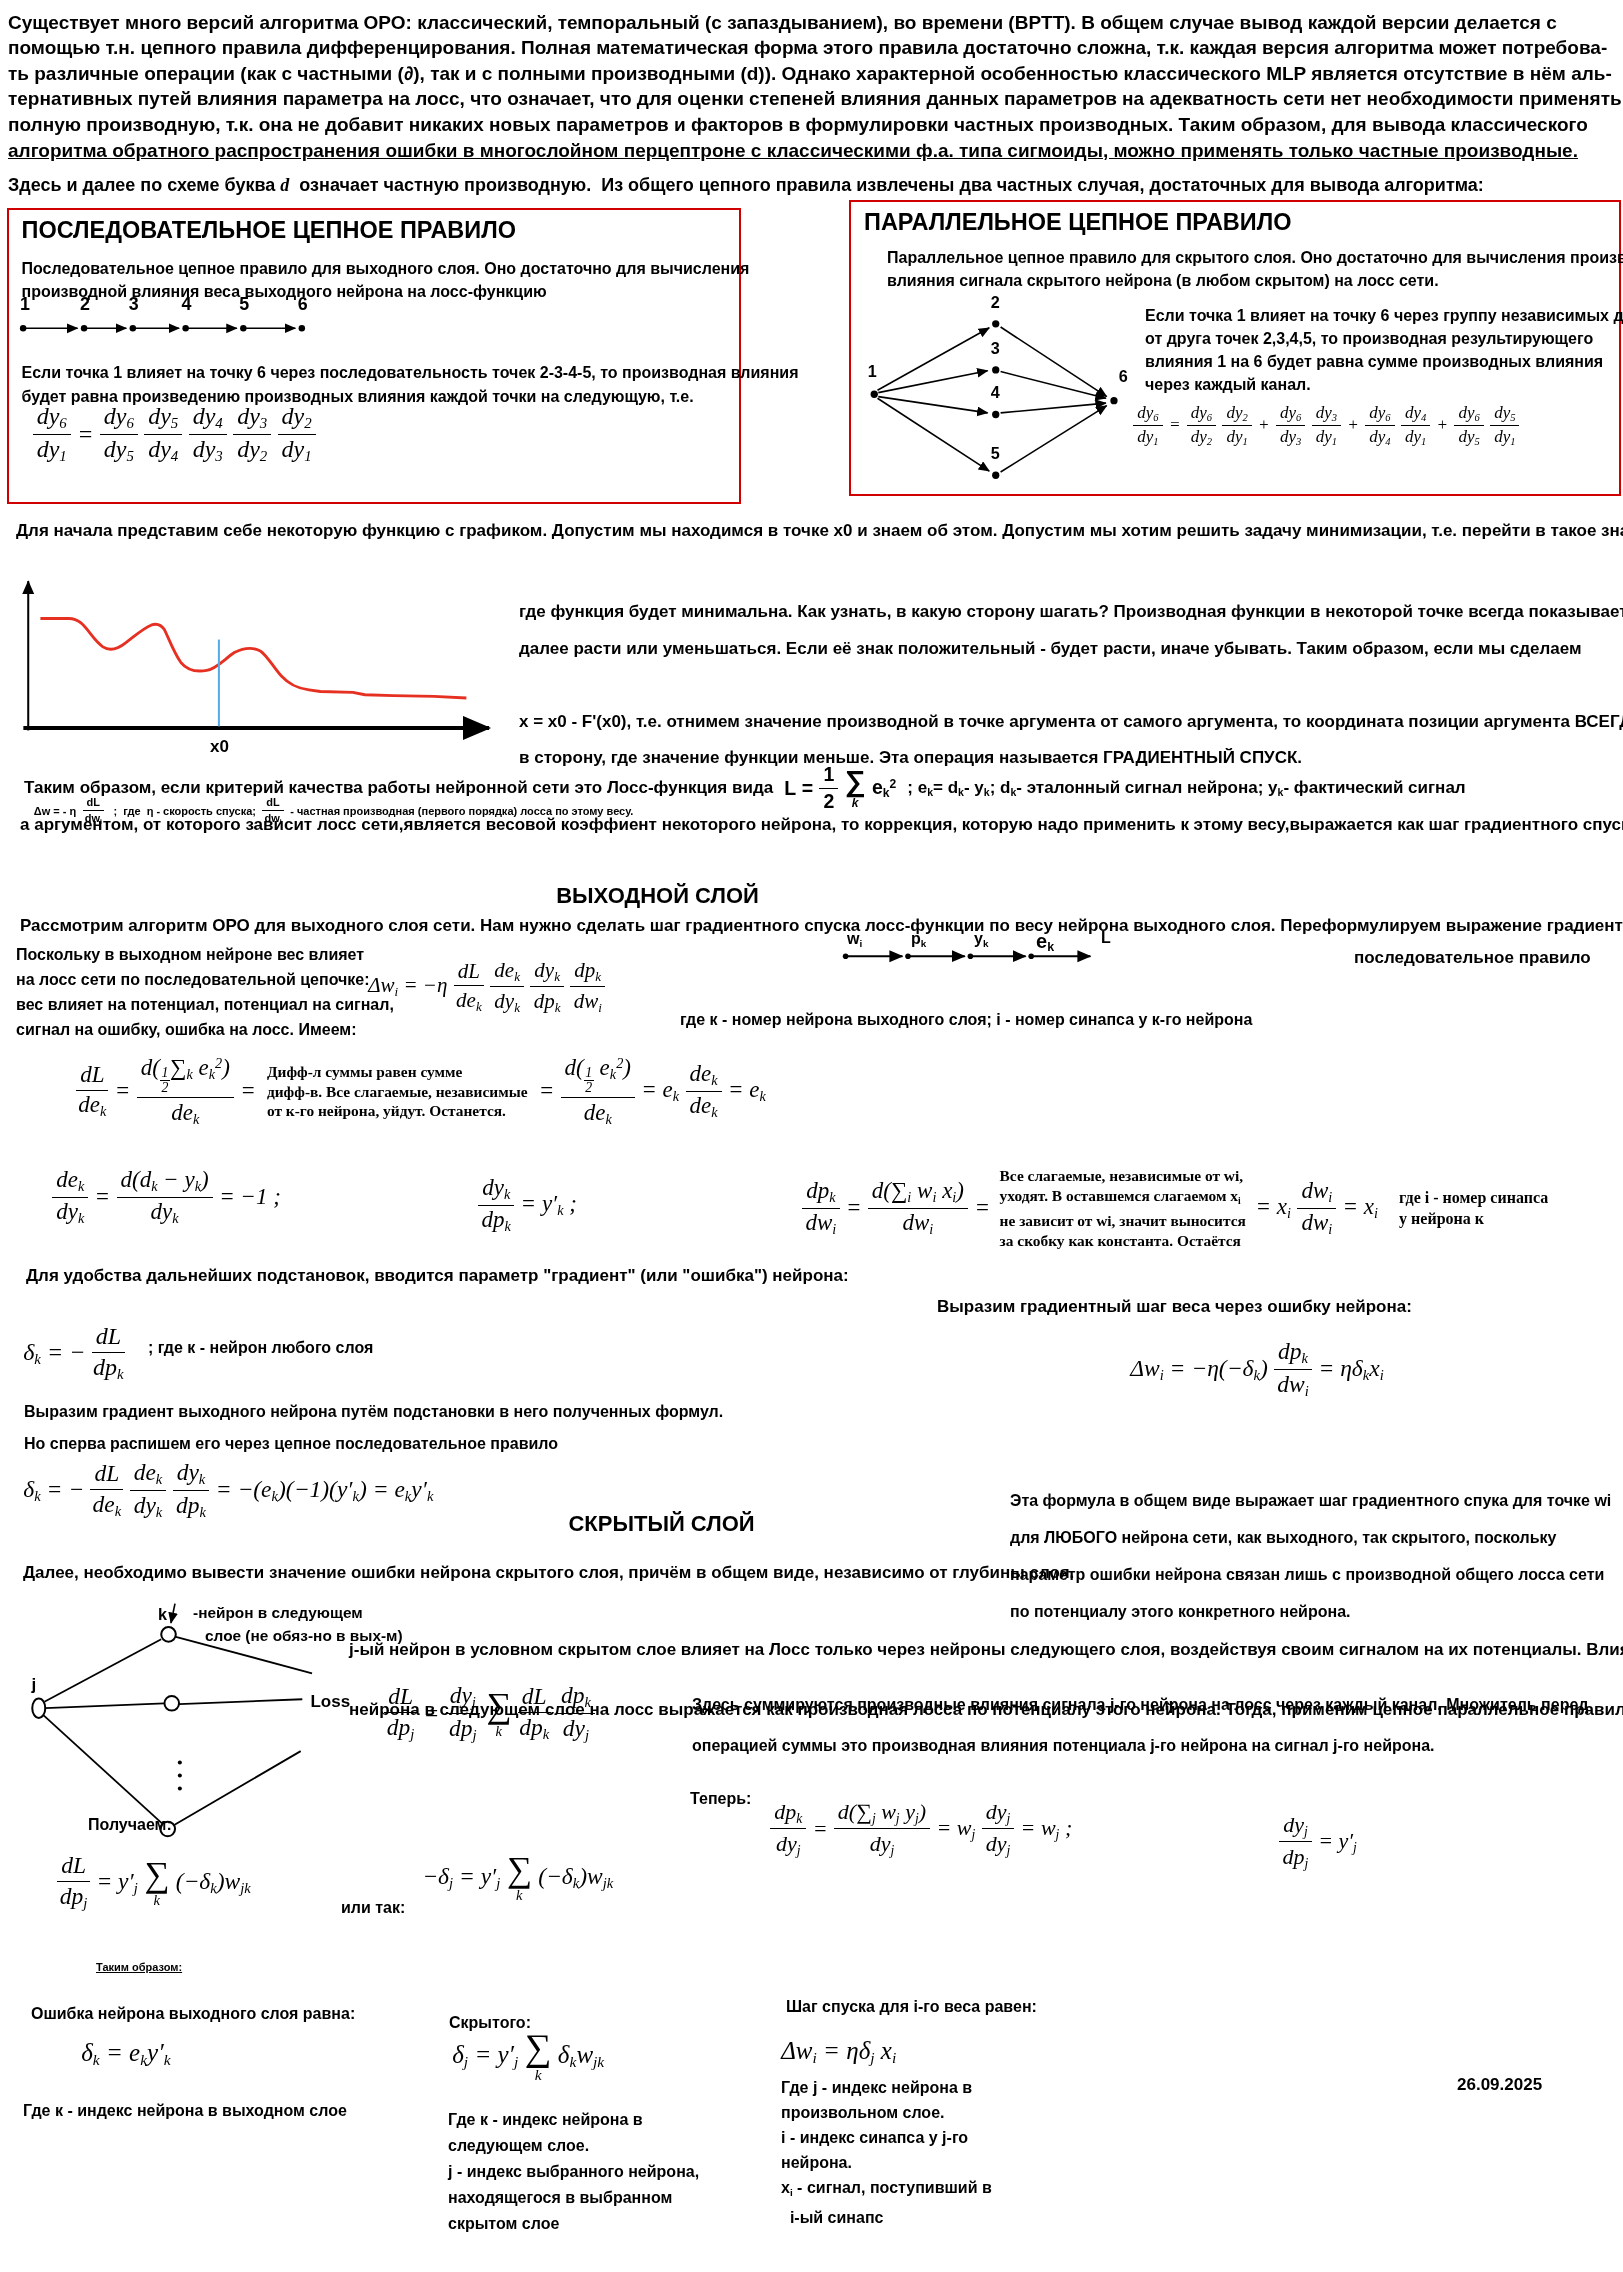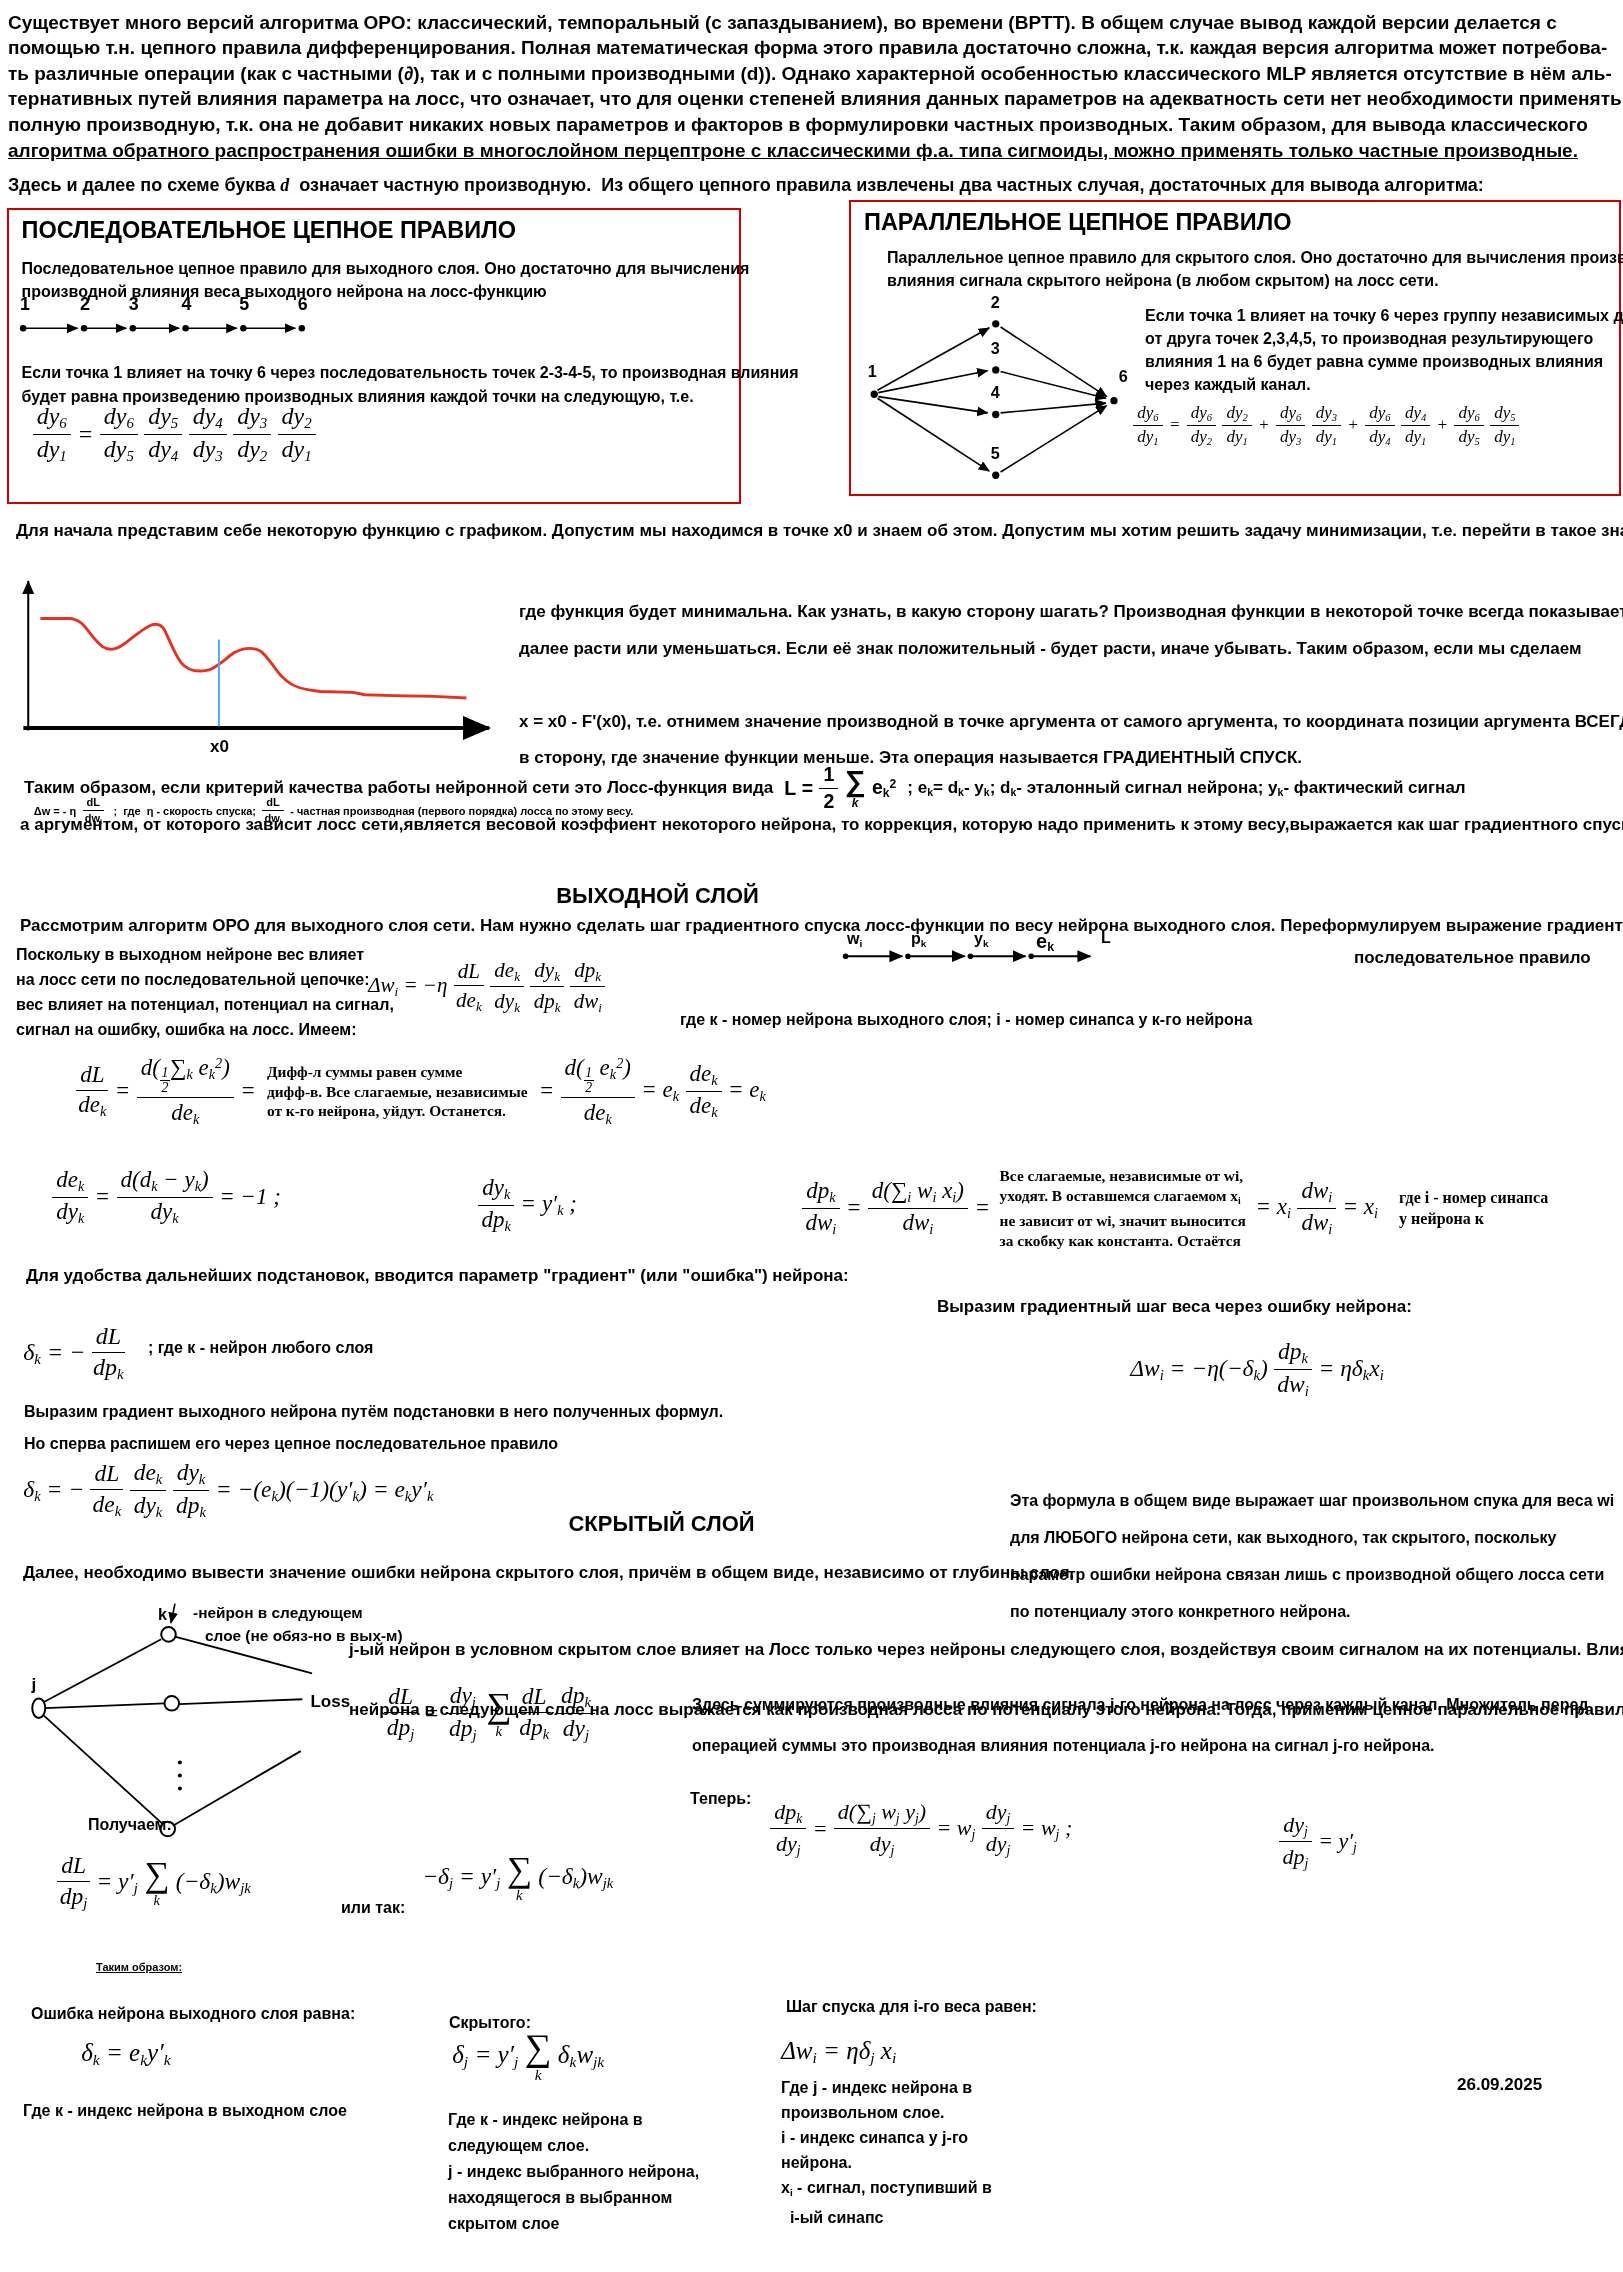--- a/index.html
+++ b/index.html
@@ -391,21 +391,21 @@
   <div class="abs b6" style="left:937px;top:1297px;font-size:17px;">Выразим градиентный шаг веса через ошибку нейрона:</div>
   <div class="abs math" style="left:1127px;top:1338px;font-size:23.5px;">
       <span class="tok">Δw<sub>i</sub> = −η(−δ<sub>k</sub>)</span>
       <span class="fr">
         <span class="fn">dp<sub>k</sub></span>
         <span class="fd">dw<sub>i</sub></span>
       </span>
       <span class="tok">= ηδ<sub>k</sub>x<sub>i</sub></span>
     </div>
   <div class="abs lines b6" style="left:1010px;top:1482px;font-size:16px;line-height:37px;">
-    <div>Эта формула в общем виде выражает шаг произвольном спука для веса wi</div>
+    <div>Эта формула в общем виде выражает шаг градиентного спука для точке wi</div>
     <div>для ЛЮБОГО нейрона сети, как выходного, так скрытого, поскольку</div>
     <div>параметр ошибки нейрона связан лишь с производной общего лосса сети</div>
     <div>по потенциалу этого конкретного нейрона.</div>
   </div>
 
   <div class="abs lines b6" style="left:24px;top:1396px;font-size:16px;line-height:32px;">
     <div>Выразим градиент выходного нейрона путём подстановки в него полученных формул.</div>
     <div>Но сперва распишем его через  цепное последовательное правило</div>
   </div>
   <div class="abs math" style="left:20px;top:1459px;font-size:23.5px;">

